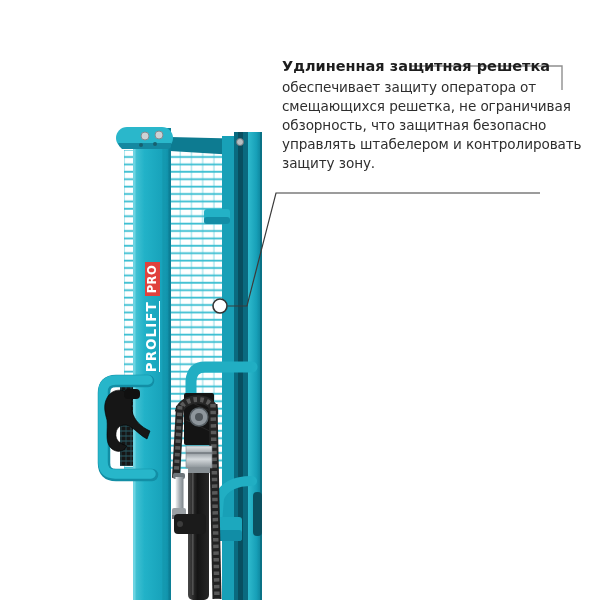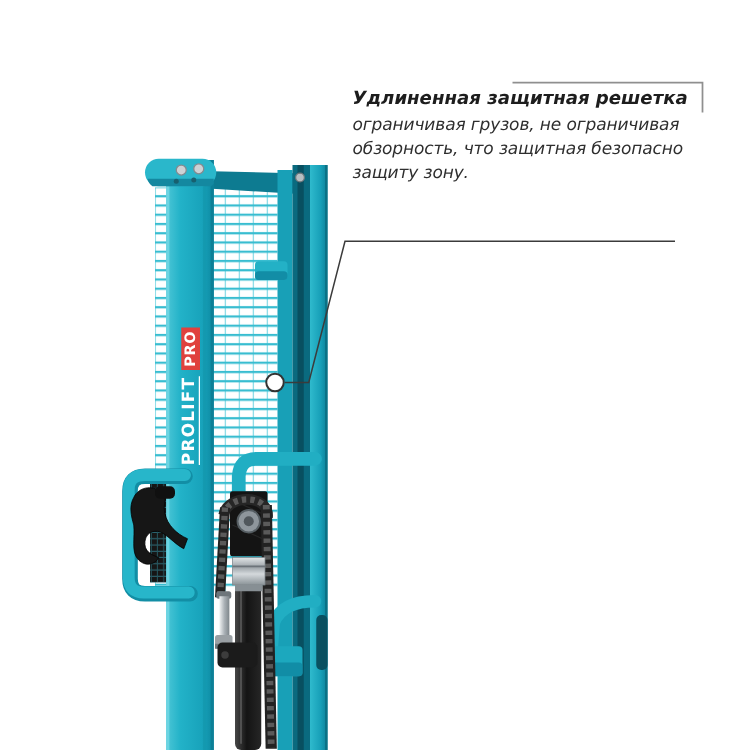--- a/index.html
+++ b/index.html
@@ -1,20 +1,20 @@
 <!DOCTYPE html>
 <html><head>
 <meta charset="utf-8">
 <style>
   html,body{margin:0;padding:0;background:#ffffff;}
   #stage{position:relative;width:600px;height:600px;background:#ffffff;overflow:hidden;
          font-family:"DejaVu Sans","Liberation Sans",sans-serif;}
   #art{position:absolute;left:0;top:0;}
   
-  .annotation{position:absolute;left:282px;top:70px;width:290px;color:#2e2e2e;font-style:italic;}
+  .annotation{position:absolute;left:282px;top:57px;width:290px;color:#2e2e2e;}
   .annotation .title{font-size:14.5px;font-weight:bold;color:#1d1d1d;line-height:19px;
                      margin:0 0 2px 0;white-space:nowrap;}
   .annotation .line{font-size:13.6px;line-height:19px;white-space:nowrap;letter-spacing:-0.1px;}
   
   .brand-wrap{position:absolute;left:102px;top:298px;width:100px;height:38px;
               transform:rotate(-90deg);display:flex;align-items:center;justify-content:center;gap:5px;}
   .brand-name{color:#ffffff;font-size:13.5px;font-weight:bold;letter-spacing:1px;
               border-bottom:1.5px solid #ffffff;padding-bottom:1px;line-height:14px;}
   .brand-badge{color:#ffffff;background:#e0413d;font-size:11.5px;font-weight:bold;
                padding:1px 3px 2px 3px;letter-spacing:0.5px;line-height:12px;}
@@ -166,18 +166,20 @@
     <path d="M410,66 H562 V90" fill="none" stroke="#8f8f8f" stroke-width="1.4"></path>
   </svg>
 
   <div class="brand-wrap">
     <span class="brand-name">PROLIFT</span>
     <span class="brand-badge">PRO</span>
   </div>
 
   <div class="annotation">
     <div class="title">Удлиненная защитная решетка</div>
-    <div class="line">ограничивая грузов, не ограничивая</div>
+    <div class="line">обеспечивает защиту оператора от</div>
+    <div class="line">смещающихся решетка, не ограничивая</div>
     <div class="line">обзорность, что защитная безопасно</div>
+    <div class="line">управлять штабелером и контролировать</div>
     <div class="line">защиту зону.</div>
   </div>
 
 </div>
 
 </body></html>

